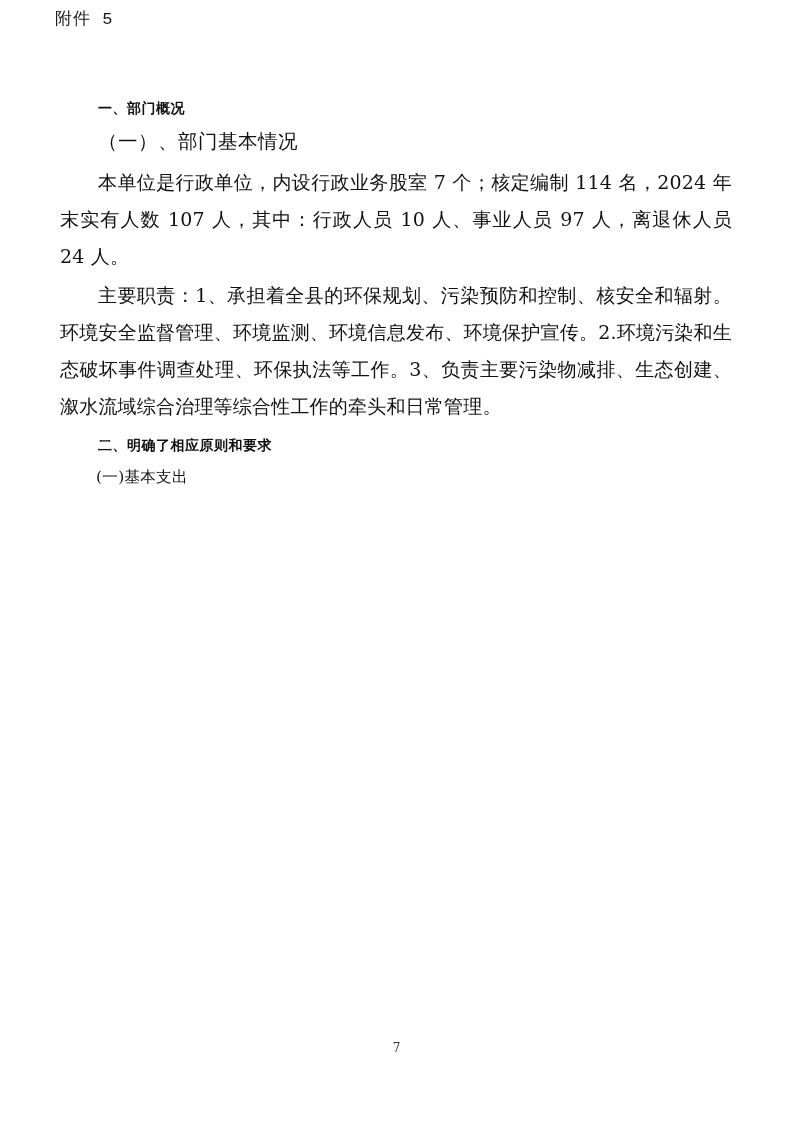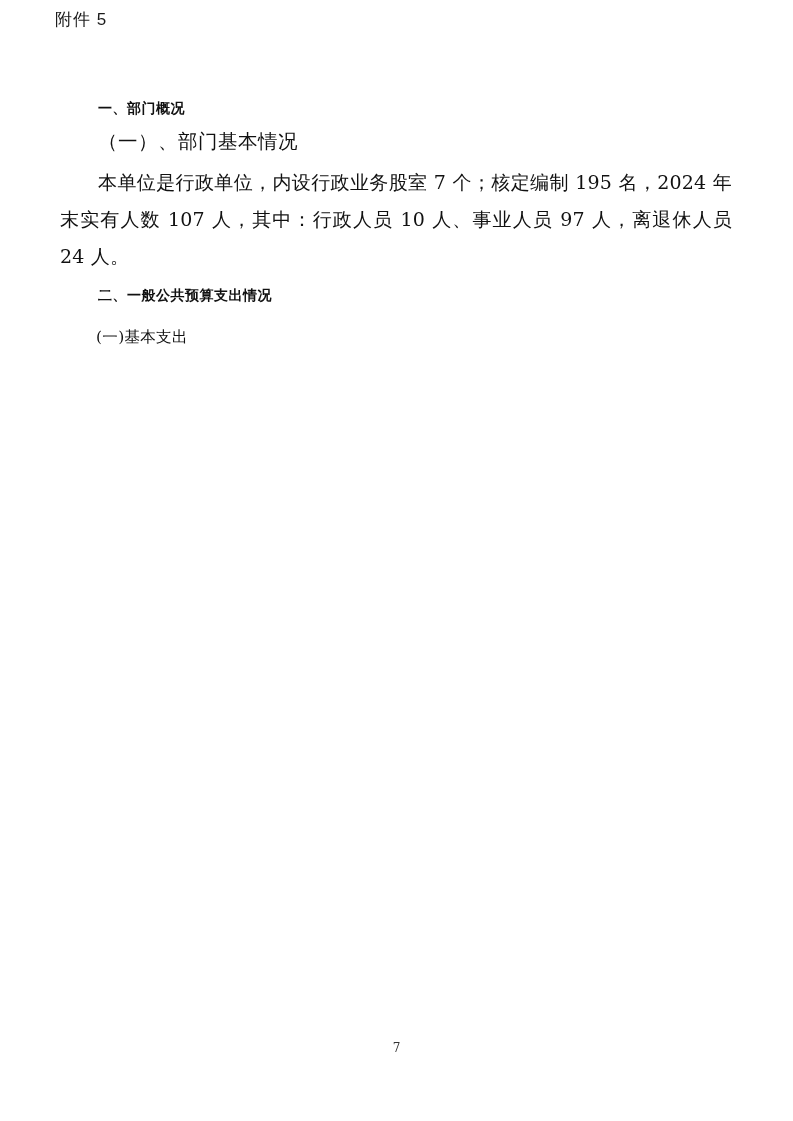--- a/index.html
+++ b/index.html
@@ -24,21 +24,21 @@
     padding: 0;
   }
   .attachment-label {
     position: absolute;
     left: 55px;
     top: 8px;
     font-size: 17px;
     letter-spacing: 1px;
     line-height: 1.4;
     color: #1a1a1a;
-    font-family: Liberation Sans, sans-serif;
+    font-family: Liberation Mono, monospace;
   }
   .content {
     position: absolute;
     left: 60px;
     top: 96px;
     width: 672px;
   }
   .h-section {
     font-size: 14px;
     font-weight: bold;
@@ -65,21 +65,21 @@
     text-align: justify;
     text-justify: inter-ideograph;
     letter-spacing: 0.2px;
   }
   p.body.tight {
     letter-spacing: 0;
   }
   .small-head {
     font-size: 15.5px;
     line-height: 2.1;
-    margin: 12px 0 0 0;
+    margin: 2px 0 0 0;
     text-indent: 36px;
     letter-spacing: 0.3px;
   }
   .page-number {
     position: absolute;
     left: 0;
     right: 0;
     top: 1041px;
     text-align: center;
     font-size: 12px;
@@ -94,28 +94,29 @@
 <div class="page">
 
   <div class="attachment-label">附件 5</div>
 
   <div class="content">
 
     <div class="h-section">一、部门概况</div>
 
     <div class="h-sub">（一）、部门基本情况</div>
 
-    <p class="body">本单位是行政单位，内设行政业务股室 7 个；核定编制 195 名，2024 年末实有人数 107 人，其中：行政人员 10 人、事业人员 97 人，离退休人员 24 人。</p>
+    <p class="body">本单位是行政单位，内设行政业务股室 7 个；核定编制 114 名，2024 年末实有人数 107 人，其中：行政人员 10 人、事业人员 97 人，离退休人员 24 人。</p>
 
+    <p class="body">主要职责：1、承担着全县的环保规划、污染预防和控制、核安全和辐射。环境安全监督管理、环境监测、环境信息发布、环境保护宣传。2.环境污染和生态破坏事件调查处理、环保执法等工作。3、负责主要污染物减排、生态创建、溆水流域综合治理等综合性工作的牵头和日常管理。</p>
 
 
 
     <div class="spacer-sm"></div>
 
-    <div class="h-section">二、一般公共预算支出情况</div>
+    <div class="h-section">二、明确了相应原则和要求</div>
 
 
     <div class="small-head">(一)基本支出</div>
 
 
   </div>
 
   <div class="page-number">7</div>
 
 </div>

